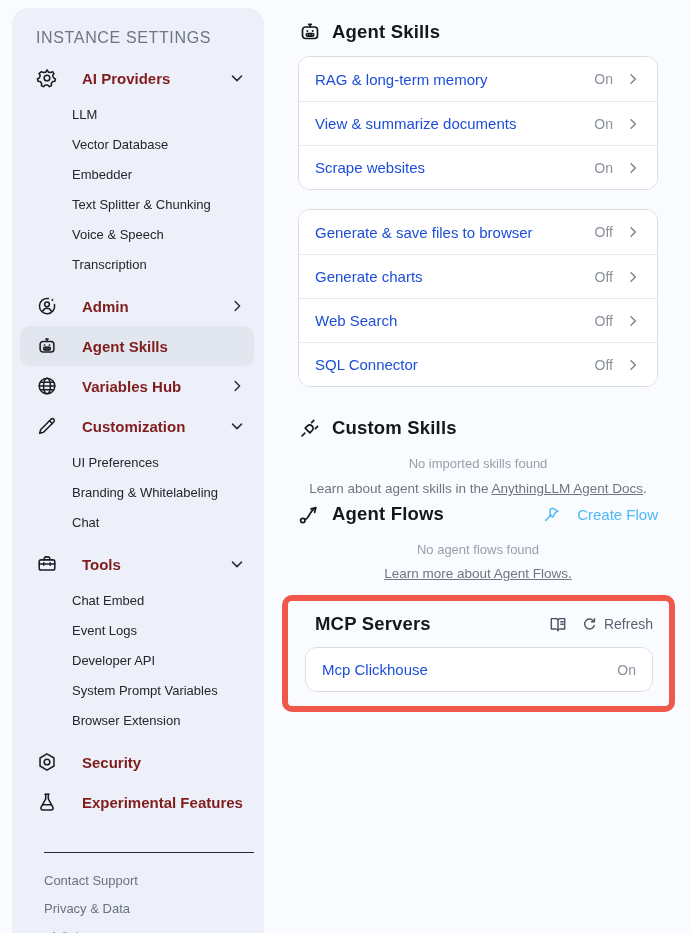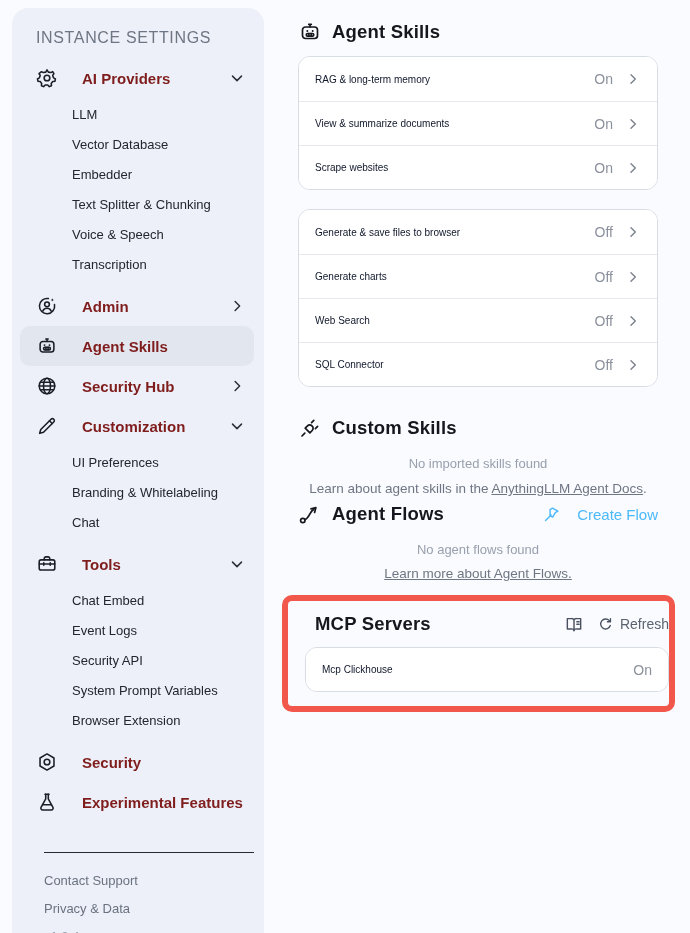--- a/index.html
+++ b/index.html
@@ -48,21 +48,21 @@
 
   .card {
     background:#ffffff; border:1px solid #d8dce3; border-radius:12px;
     overflow:hidden;
   }
   .card-row {
     display:flex; align-items:center; height:44px; padding:0 16px;
     cursor:pointer; background:#ffffff;
   }
   .card-row + .card-row { border-top:1px solid #e6e8ee; }
-  .row-label { font-size:10px; color:#0f172a;text-align:center; }
+  .row-label { font-size:15px; color:#1d4ed8;text-align:center; }
   .row-status { margin-left:auto; font-size:14px; color:#8b919c; }
   .row-chev { width:16px; height:16px; color:#7e8591; margin-left:12px; }
 
   .mt20 { margin-top:20px; }
   .mt12 { margin-top:12px; }
   .mt19 { margin-top:19px; }
   .mt29 { margin-top:29px; }
   .mt22 { margin-top:6px; }
 
   .empty-line { margin-top:16px; text-align:center; font-size:13px; color:#98a0ad; }
@@ -74,21 +74,21 @@
   .create-flow {
     display:flex; align-items:center; gap:16px; cursor:pointer;
     color:#4cb9f8; font-size:15px; font-weight:500;
   }
   .create-flow .cf-ico { width:19px; height:19px; }
 
   
   .mcp-box {
     margin:14px -17px 0 -16px;
     border:6px solid #f1574a; border-radius:10px;
-    padding:8px 0 14px 17px;
+    padding:8px 16px 14px 17px;
     background:transparent;
   }
   .mcp-header { display:flex; align-items:center; margin-top:4px; }
   .mcp-header .hd-ico { margin-right:10px; }
   .mcp-actions { margin-left:auto; display:flex; align-items:center; gap:13px; color:#5c6370; }
   .mcp-actions .act-ico { width:20px; height:20px; cursor:pointer; color:#4a5160; }
   .refresh-btn { display:flex; align-items:flex-start; gap:6px; cursor:pointer; font-size:14px; color:#5c6370; }
   .refresh-btn .act-ico { width:17px; height:17px; }
   .mcp-card-wrap { margin-top:12px; }
   .mcp-row { height:43px; }
@@ -154,21 +154,21 @@
   </div>
 
   <div class="nav-item">
     <span class="nav-ico">
       <svg viewBox="0 0 24 24" fill="none" stroke="currentColor" stroke-width="1.7" stroke-linecap="round" stroke-linejoin="round">
         <circle cx="12" cy="12" r="8.5"></circle>
         <ellipse cx="12" cy="12" rx="3.8" ry="8.5"></ellipse>
         <path d="M3.5 12h17M4.7 8h14.6M4.7 16h14.6"></path>
       </svg>
     </span>
-    <span>Security Hub</span>
+    <span>Variables Hub</span>
     <span class="chev">
       <svg viewBox="0 0 24 24" fill="none" stroke="currentColor" stroke-width="2" stroke-linecap="round" stroke-linejoin="round">
           <path d="M9.5 6l6 6-6 6"></path>
         </svg>
     </span>
   </div>
 
   <div class="nav-item">
     <span class="nav-ico">
       <svg viewBox="0 0 24 24" fill="none" stroke="currentColor" stroke-width="1.7" stroke-linecap="round" stroke-linejoin="round">
@@ -200,21 +200,21 @@
     <span>Tools</span>
     <span class="chev">
       <svg viewBox="0 0 24 24" fill="none" stroke="currentColor" stroke-width="2" stroke-linecap="round" stroke-linejoin="round">
           <path d="M6 9.5l6 6 6-6"></path>
         </svg>
     </span>
   </div>
   <div class="sub-list">
     <div class="sub-item">Chat Embed</div>
     <div class="sub-item">Event Logs</div>
-    <div class="sub-item">Security API</div>
+    <div class="sub-item">Developer API</div>
     <div class="sub-item">System Prompt Variables</div>
     <div class="sub-item">Browser Extension</div>
   </div>
 
   <div class="nav-item">
     <span class="nav-ico">
       <svg viewBox="0 0 24 24" fill="none" stroke="currentColor" stroke-width="1.7" stroke-linecap="round" stroke-linejoin="round">
         <path d="M12 3.2l7.6 4.4v8.8L12 20.8l-7.6-4.4V7.6z"></path>
         <circle cx="12" cy="12" r="3.1"></circle>
       </svg>

